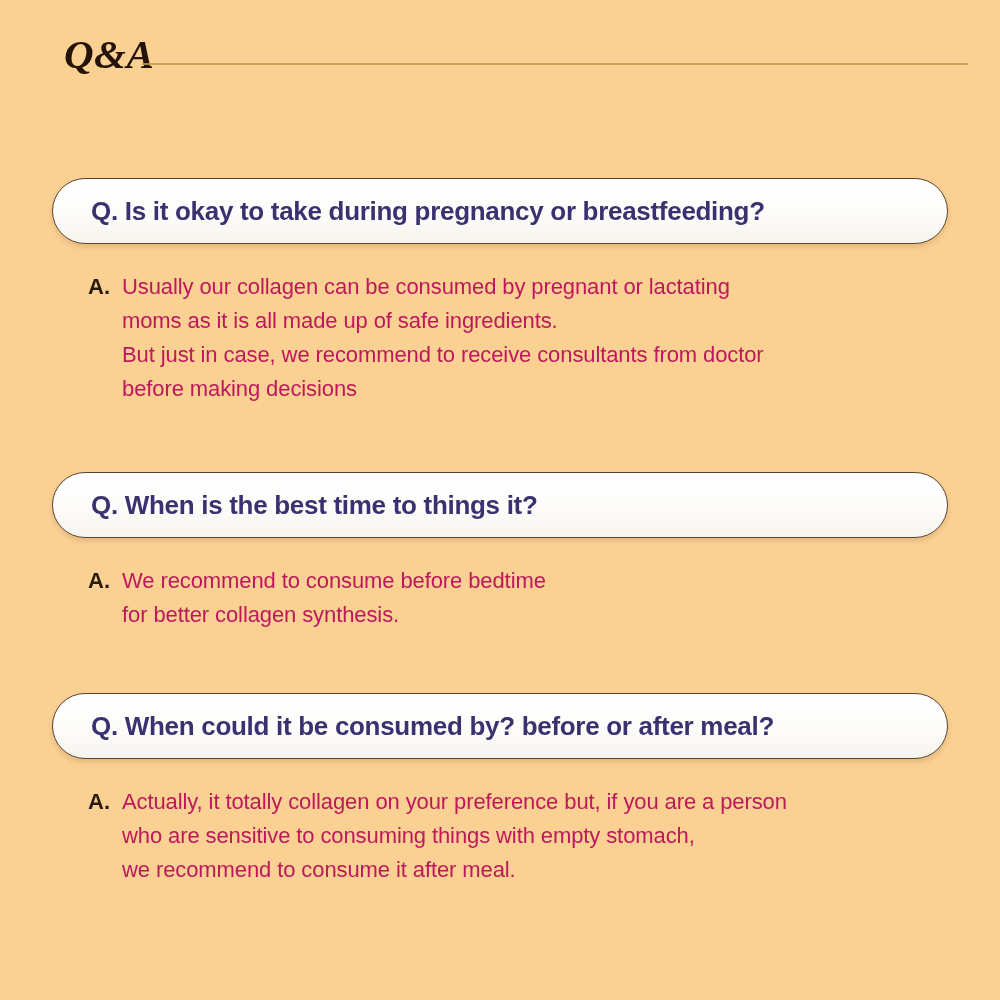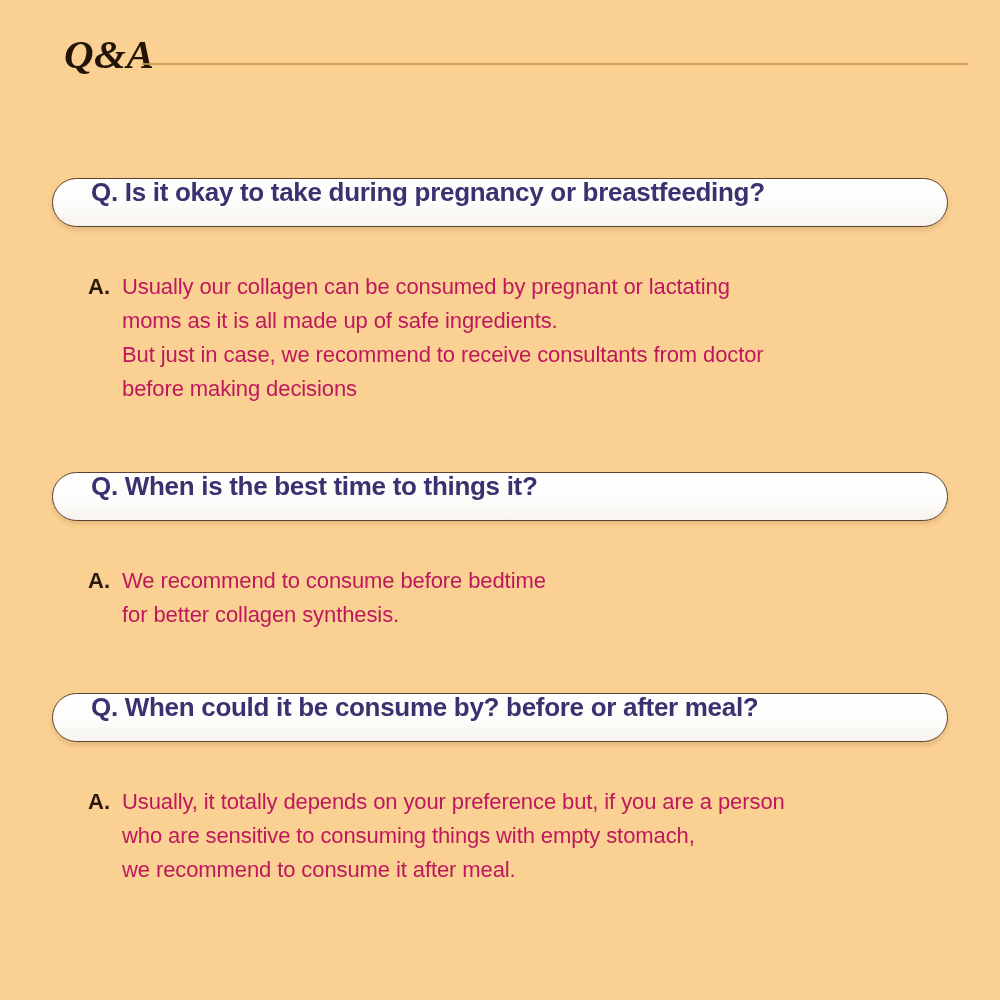--- a/index.html
+++ b/index.html
@@ -60,26 +60,27 @@
     position: absolute;
     left: 0;
     width: 1000px;
   }
 
   
   .question-pill {
     position: absolute;
     left: 52px;
     width: 896px;
-    height: 49px;
+    height: 66px;
     box-sizing: border-box;
     background: linear-gradient(180deg, #ffffff 0%, #fdfcfa 55%, #f7f4ee 100%);
     border: 1.6px solid #5a4430;
     border-radius: 40px;
     display: flex;
+    align-items: center;
     box-shadow: 0 3px 5px rgba(120, 78, 25, 0.18);
   }
   .question-text {
     padding-left: 38px;
     padding-right: 28px;
     font-family: "Liberation Sans", sans-serif;
     font-weight: 700;
     font-size: 26px;
     line-height: 1;
     color: #3a3270;
@@ -154,23 +155,23 @@
     </div>
     <div class="answer-block">
       <div class="answer-marker">A.</div>
       <div class="answer-text">We recommend to consume before bedtime
 for better collagen synthesis.</div>
     </div>
   </div>
 
   <div class="qa-item" id="qa-2">
     <div class="question-pill">
-      <div class="question-text">Q. When could it be consume by? before or after meal?</div>
+      <div class="question-text">Q. When could it be consumed by? before or after meal?</div>
     </div>
     <div class="answer-block">
       <div class="answer-marker">A.</div>
-      <div class="answer-text">Usually, it totally depends on your preference but, if you are a person
+      <div class="answer-text">Actually, it totally collagen on your preference but, if you are a person
 who are sensitive to consuming things with empty stomach,
 we recommend to consume it after meal.</div>
     </div>
   </div>
 
 </div>
 
 </body></html>

